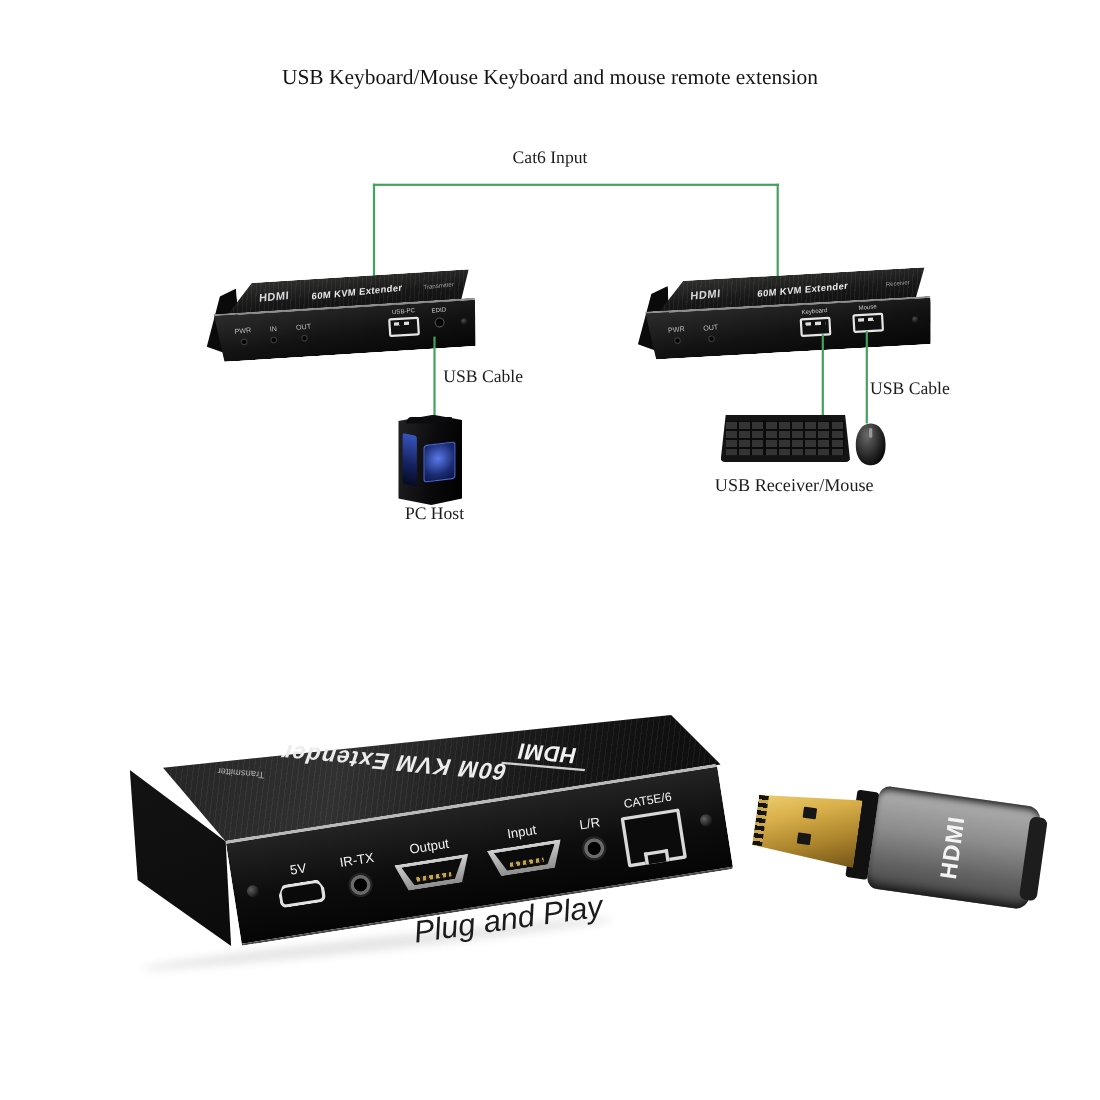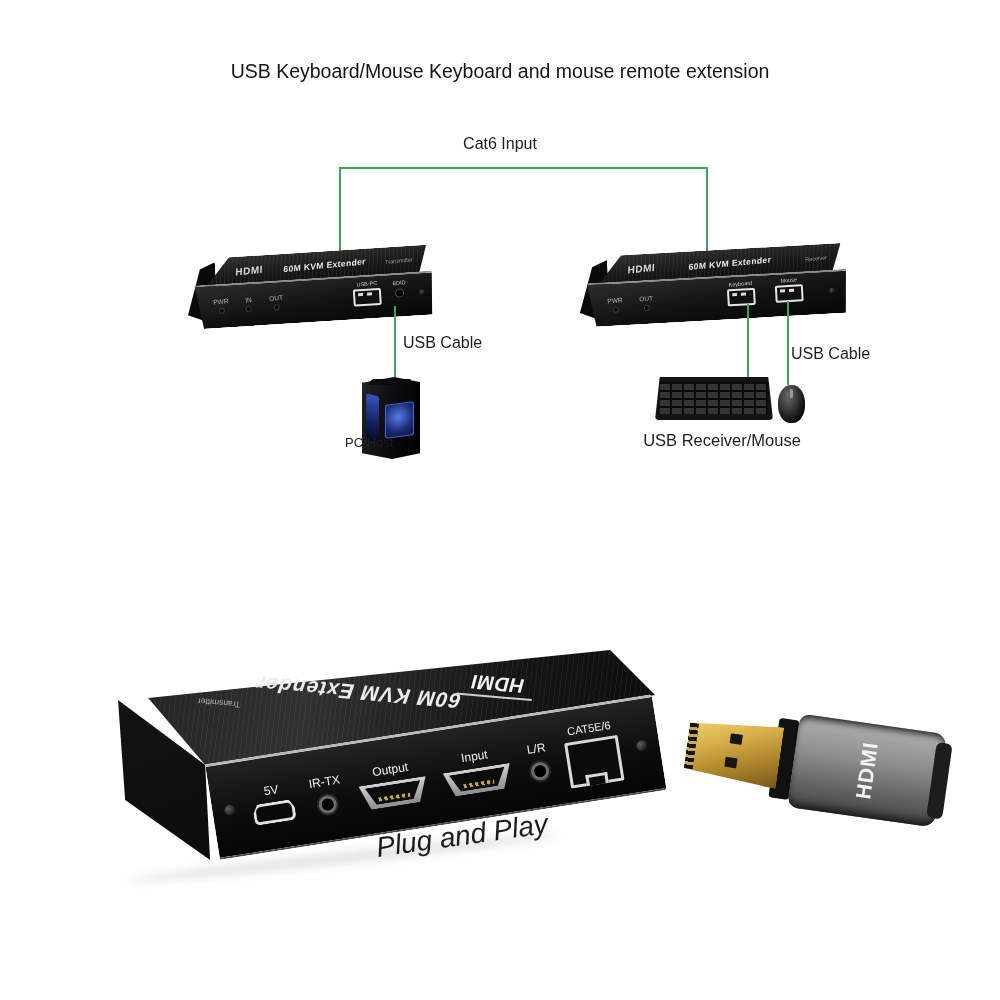--- a/index.html
+++ b/index.html
@@ -1,19 +1,19 @@
 <!DOCTYPE html>
 <html><head>
 <meta charset="utf-8">
 <style>
   :root{ --green:#42a45c; }
   html,body{margin:0;padding:0;background:#fff;}
   #canvas{position:relative;width:1000px;height:1000px;background:#fff;overflow:hidden;
           font-family:"Liberation Sans",sans-serif;color:#1d1d1d;}
-  .lbl{position:absolute;font-family:Liberation Sans, sans-serif;color:#1d1d1d;white-space:nowrap;}
+  .lbl{position:absolute;font-family:Liberation Serif, serif;color:#1d1d1d;white-space:nowrap;}
   .gline{position:absolute;background:var(--green);}
 
   
   .dev{position:absolute;}
   .dev-top{position:absolute;background:linear-gradient(178deg,#30302f,#171717 60%,#101010);
            background-image:repeating-linear-gradient(96deg,rgba(255,255,255,.05) 0 1px,transparent 1px 4px),
                             linear-gradient(178deg,#30302f,#171717 60%,#101010);
            display:flex;align-items:center;justify-content:space-between;}
   .dev-front{position:absolute;background:linear-gradient(174deg,#2c2c2c,#121212 55%,#060606);
              border-top:2px solid #8f8f8f;border-radius:0 0 4px 3px;}
@@ -197,21 +197,21 @@
 
   <div class="gline" style="left:394px;top:306px;width:2px;height:72px;"></div>
   <div class="lbl" style="left:403px;top:334px;font-size:16px;">USB Cable</div>
 
   <div class="pc">
     <div class="pc-body"></div>
     <div class="pc-top"></div>
     <div class="pc-frontwin"></div>
     <div class="pc-sidewin"></div>
   </div>
-  <div class="lbl" style="left:345px;top:435px;width:100px;text-align:left;font-size:13px;">PC Host</div>
+  <div class="lbl" style="left:345px;top:459px;width:100px;text-align:center;font-size:16px;">PC Host</div>
 
   <div class="gline" style="left:747px;top:304px;width:2px;height:74px;"></div>
   <div class="gline" style="left:787px;top:301px;width:2px;height:84px;"></div>
   <div class="lbl" style="left:791px;top:345px;font-size:16px;">USB Cable</div>
 
   <div class="kbd">
     <div class="kbd-keys"></div>
   </div>
   <div class="mouse"></div>
   <div class="lbl" style="left:622px;top:431px;width:200px;text-align:center;font-size:16.5px;">USB Receiver/Mouse</div>

